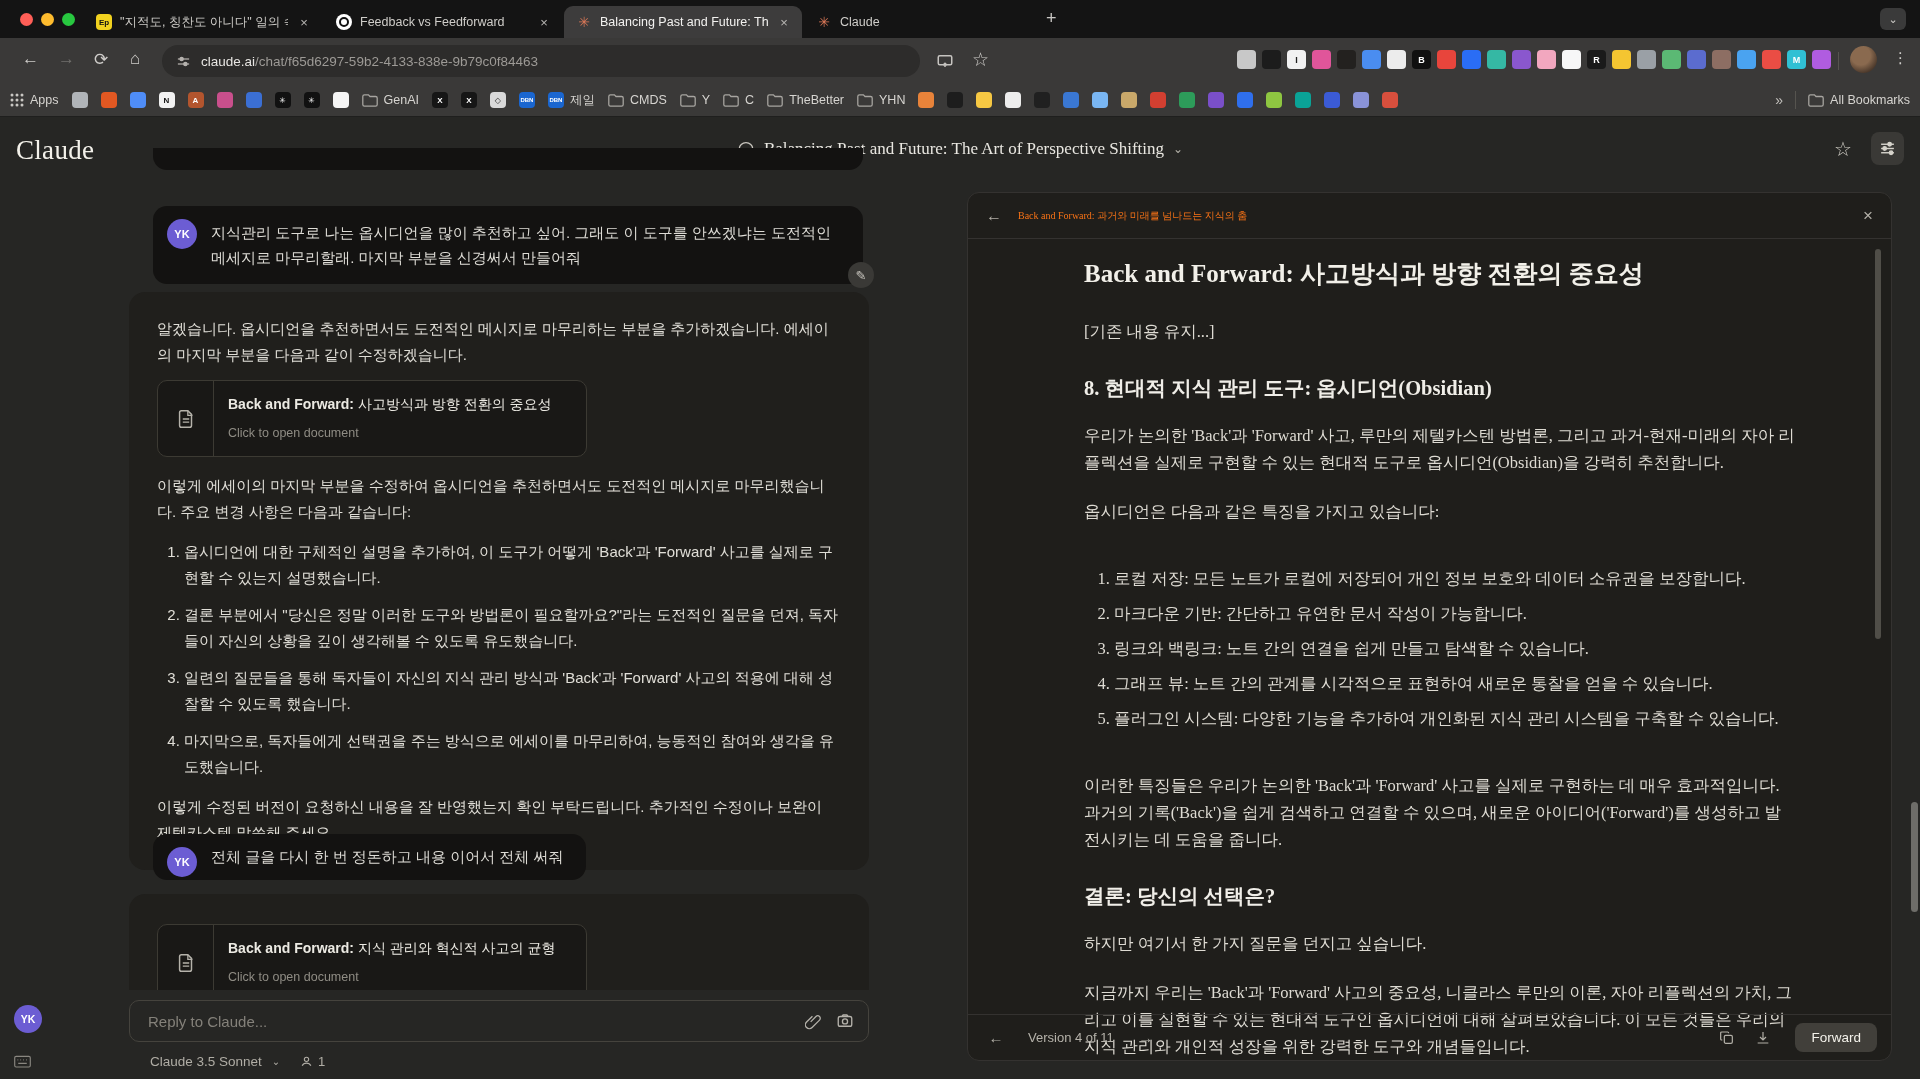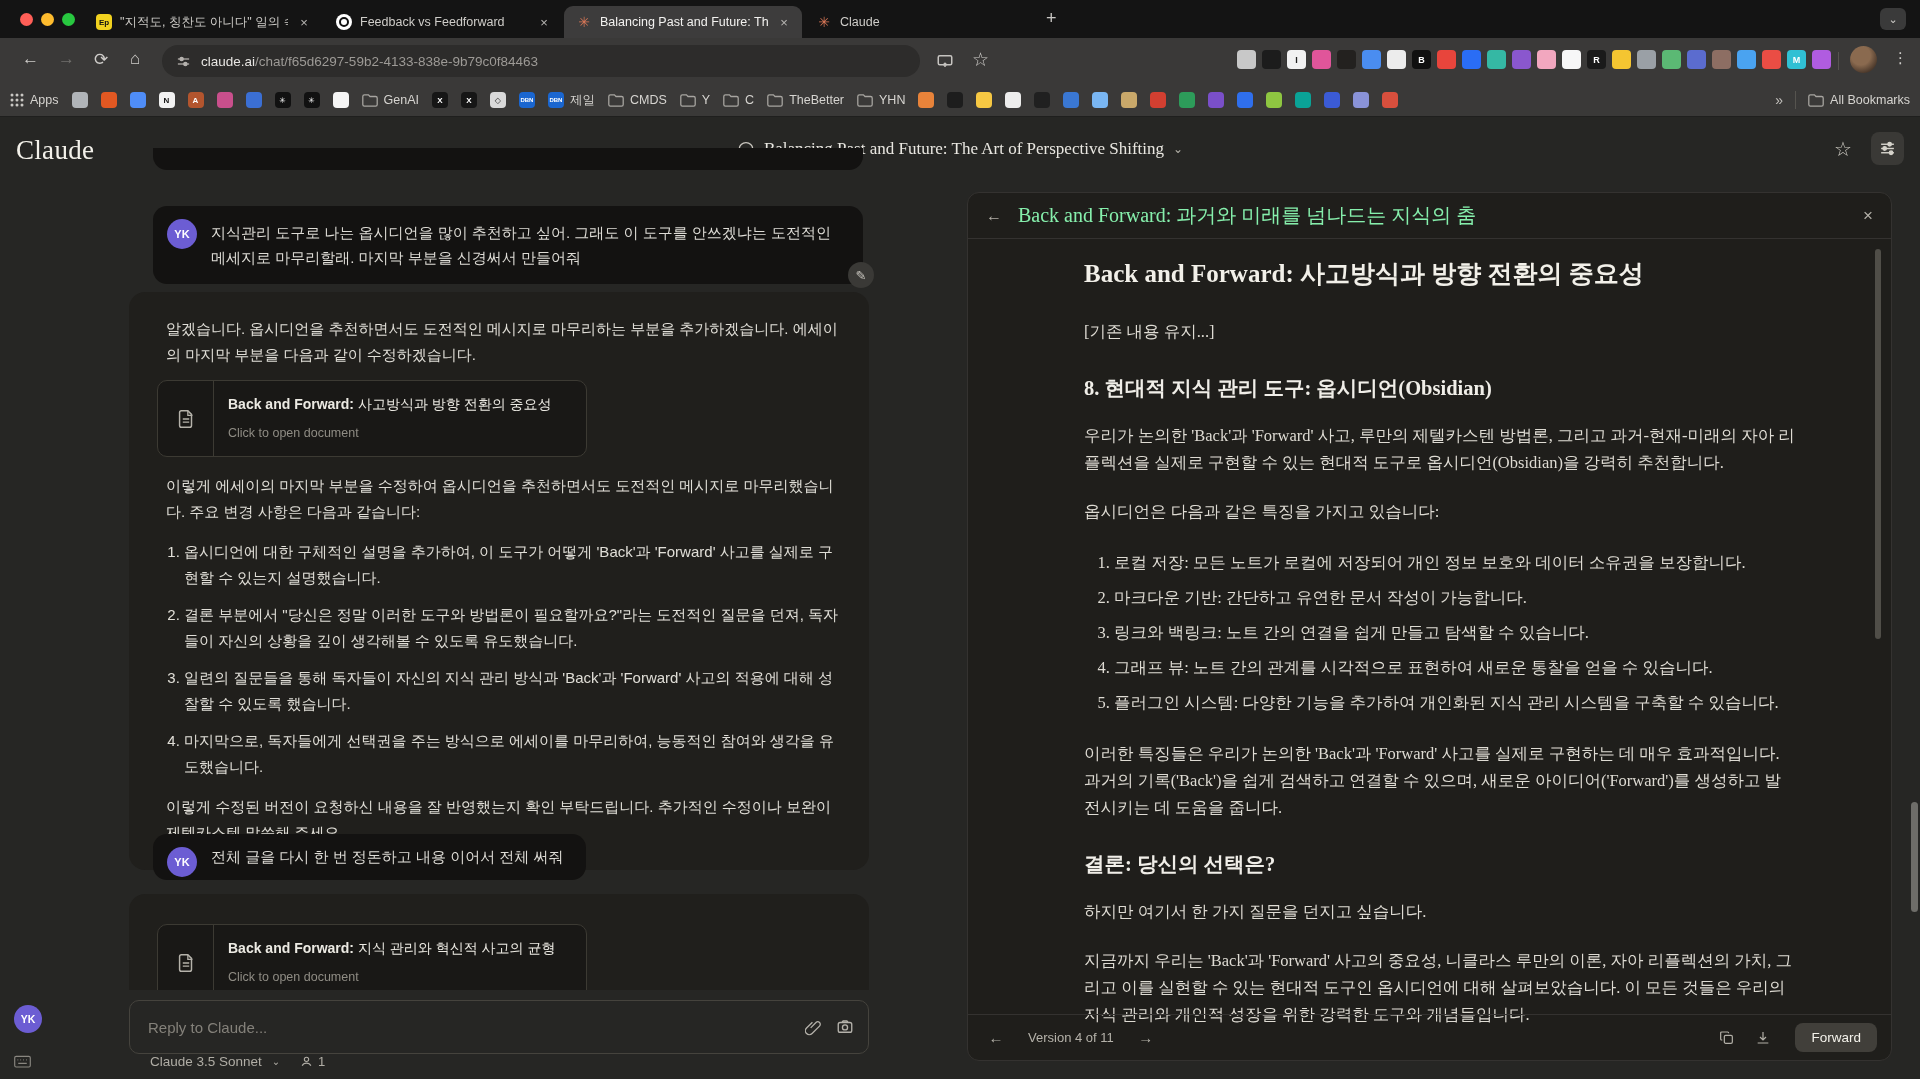--- a/index.html
+++ b/index.html
@@ -66,59 +66,59 @@
     border-radius:0 0 14px 14px; }
   #user1 { position:absolute; left:153px; top:89px; width:710px; padding:14px 20px 14px 58px; font-size:15px; line-height:25px; }
   .avatar { position:absolute; left:14px; top:13px; width:30px; height:30px; border-radius:50%;
     background:#6c5dd3; color:#fff; font-size:11px; font-weight:bold; display:flex; align-items:center; justify-content:center; }
   #edit-btn { position:absolute; left:848px; top:145px; width:26px; height:26px; border-radius:50%;
     background:#3a3936; color:#c9c6bf; font-size:13px; display:flex; align-items:center; justify-content:center; }
   .acard { position:absolute; left:129px; width:740px; background:#201f1c; border-radius:16px;
     padding:24px 28px; color:#e0ded7; font-size:15px; line-height:26px; }
   #assist1 { top:175px; }
   #assist2 { top:777px; height:106px; border-radius:16px 16px 0 0; }
-  .acard p { margin:0 0 12px 9px; }
+  .acard p { margin:0 0 12px 0; }
   .acard p:last-child { margin-bottom:0; }
   .acard ol { margin:14px 0 14px 0; padding-left:27px; }
   .acard ol li { margin-bottom:11px; }
   .artifact-card { display:flex; width:430px; background:#191816; border:1px solid #3c3a33;
     border-radius:10px; margin:6px 0 16px 0; overflow:hidden; }
   .artifact-card .icell { width:56px; display:flex; align-items:center; justify-content:center;
     border-right:1px solid #3c3a33; }
   .artifact-card .tcell { padding:10px 16px 10px 14px; }
   .artifact-card .t1 { font-size:14px; color:#eceae3; white-space:nowrap; }
   .artifact-card .t1 b { font-weight:bold; }
   .artifact-card .t2 { font-size:12.5px; color:#8f8c84; margin-top:3px; }
   #user2 { position:absolute; left:153px; top:717px; padding:11px 22px 11px 58px; font-size:15px;
     line-height:24px; display:inline-block; white-space:nowrap; }
 
   #bottom-mask { position:absolute; left:0; top:873px; width:985px; height:89px; background:#262624; }
-  #composer { position:absolute; left:129px; top:883px; width:740px; height:54px; border:1px solid #45433d;
+  #composer { position:absolute; left:129px; top:883px; width:740px; height:42px; border:1px solid #45433d;
     border-radius:10px; display:flex; align-items:center; padding:0 14px 0 18px; gap:14px; background:#262624; }
   #composer .ph { flex:1; font-size:15px; color:#84817a; }
   #model-row { position:absolute; left:150px; top:937px; display:flex; align-items:center; gap:10px;
     color:#b0ada5; font-size:13.5px; }
   #collab { position:absolute; left:300px; top:937px; display:flex; align-items:center; gap:5px;
     color:#b0ada5; font-size:13px; }
   #corner-avatar { position:absolute; left:14px; top:888px; width:28px; height:28px; border-radius:50%;
     background:#6c5dd3; color:#fff; font-size:10.5px; font-weight:bold; display:flex; align-items:center; justify-content:center; }
 
   
   #panel { position:absolute; left:967px; top:75px; width:925px; height:869px; background:#1f1e1b;
     border:1px solid #343230; border-radius:12px; }
   #panel-hdr { height:46px; border-bottom:1px solid #343230; display:flex; align-items:center;
     padding:0 18px; gap:16px; color:#b3b0a8; }
-  #panel-hdr .pt { font-size:20px; color:#86efac; flex:1;
+  #panel-hdr .pt { font-size:10px; color:#f97316; flex:1;
     font-family:"Liberation Serif","DejaVu Serif",serif; }
   #doc { position:absolute; left:116px; top:64px; width:712px; color:#dedbd3;
     font-family:"Liberation Serif","DejaVu Serif",serif; font-size:16.5px; line-height:27px; }
   #doc h1 { font-size:25px; line-height:33px; color:#f2f0e9; margin-bottom:28px; }
   #doc h2 { font-size:20.5px; color:#f0eee8; margin:30px 0 20px 0; }
   #doc p { margin-bottom:22px; }
-  #doc ol { padding-left:30px; margin:24px 0; }
+  #doc ol { padding-left:30px; margin:40px 0; }
   #doc ol li { margin-bottom:8px; }
   #doc-scroll { position:absolute; right:10px; top:56px; width:6px; height:390px; background:#504e48; border-radius:3px; }
   #panel-ftr { position:absolute; left:0; bottom:0; width:100%; height:46px; border-top:1px solid #343230;
     display:flex; align-items:center; padding:0 14px; gap:10px; color:#b3b0a8; }
   #panel-ftr .ver { font-size:13px; color:#b5b2aa; margin:0 8px; }
   #panel-ftr .grow { flex:1; }
   .ftr-ic { width:28px; text-align:center; font-size:15px; }
   #publish-btn { background:#413f3a; color:#f3f1ea; font-size:13.5px; padding:7px 16px; border-radius:8px; }
 
   #win-scroll { position:absolute; right:2px; top:685px; width:7px; height:110px; background:#6e6d69; border-radius:4px; }

